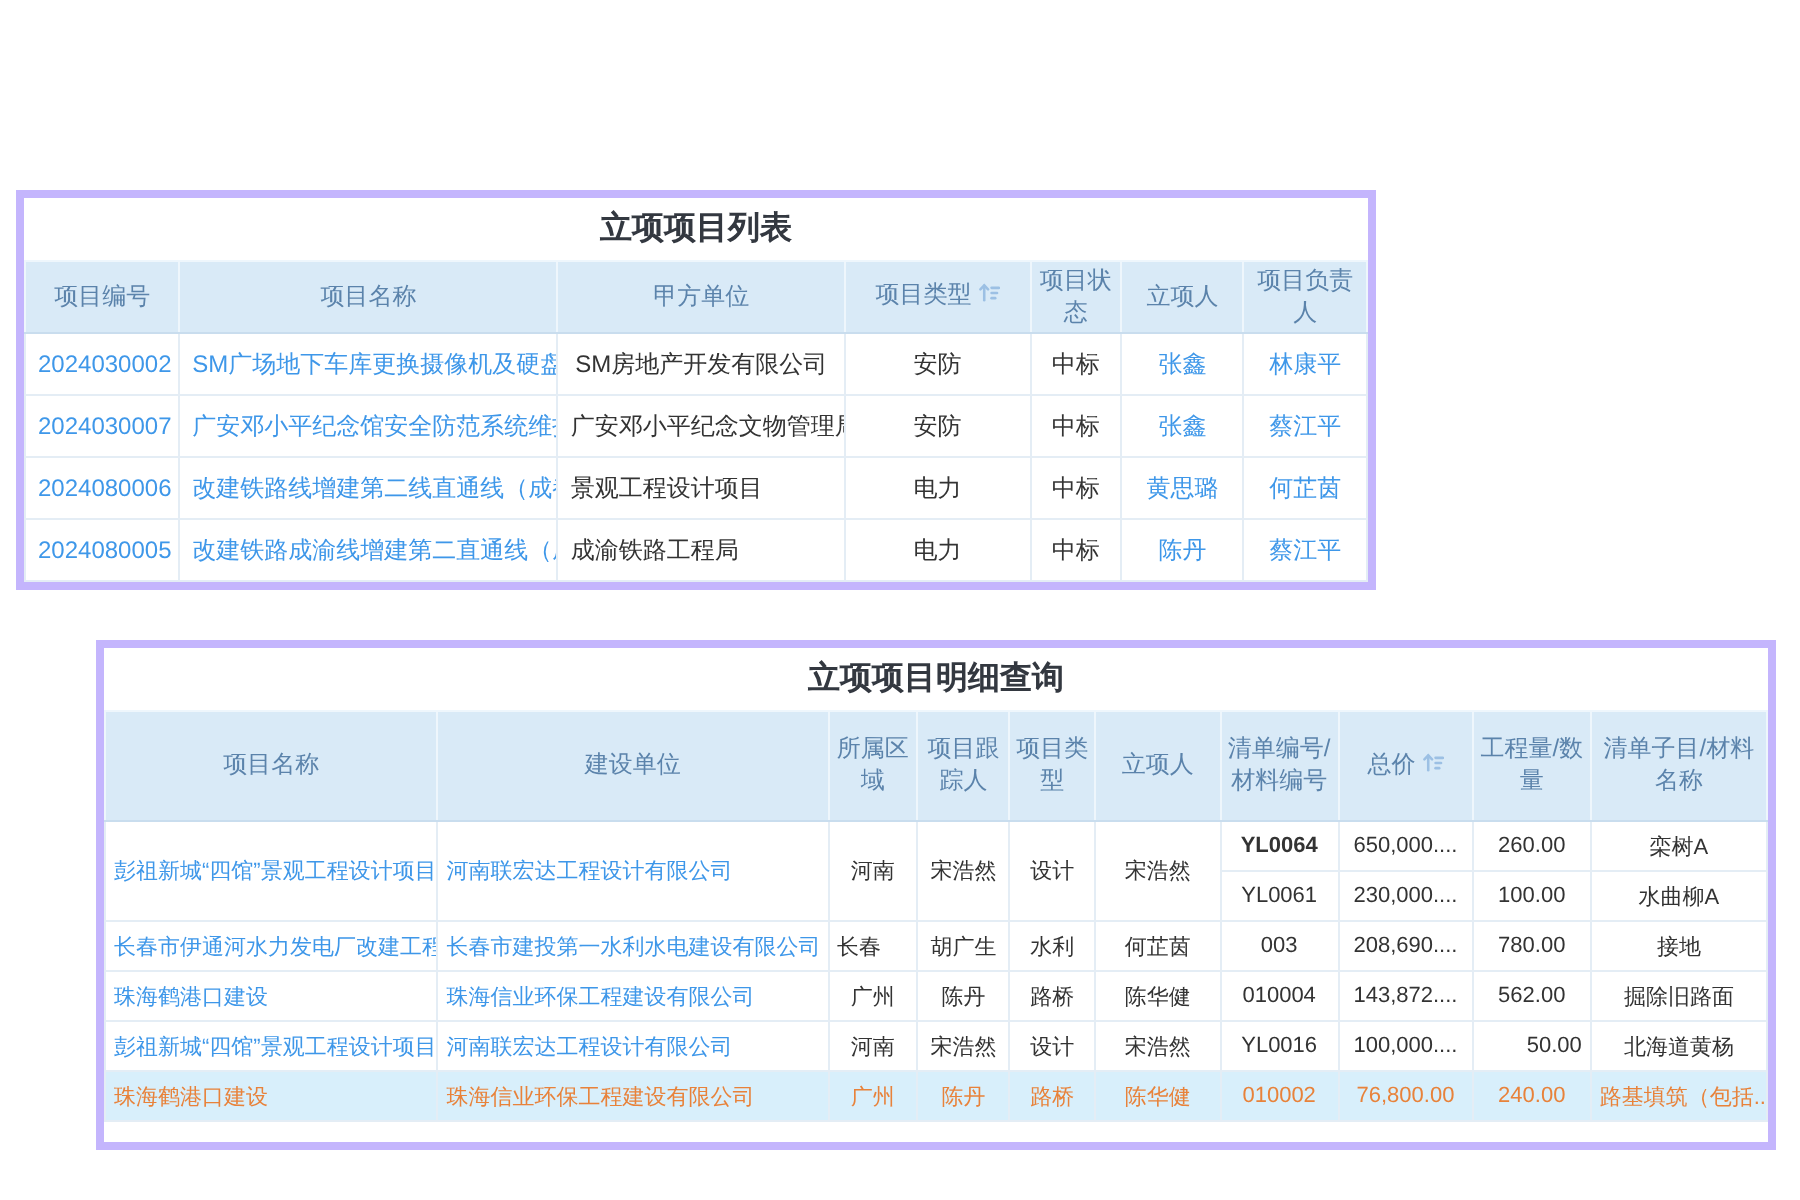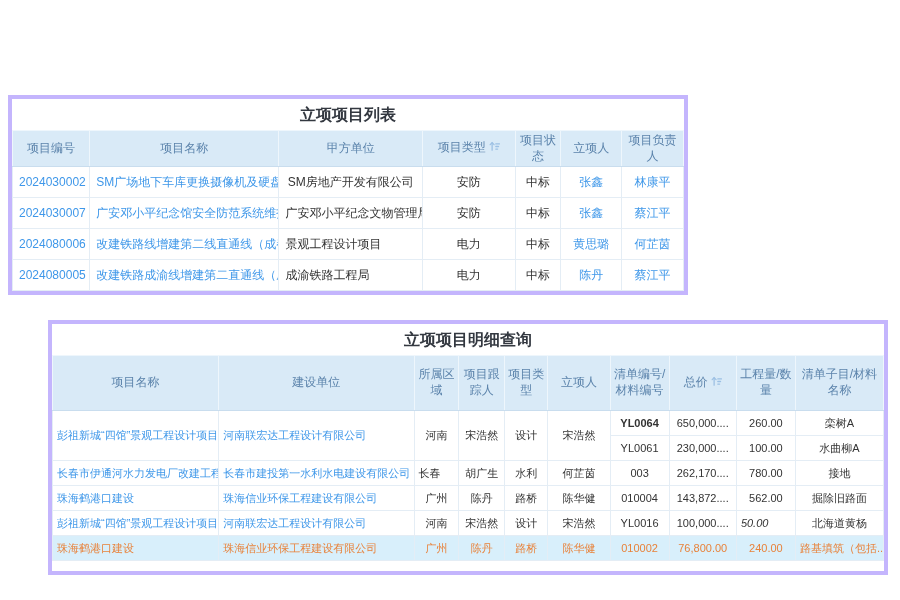--- a/index.html
+++ b/index.html
@@ -170,21 +170,21 @@
           <td style="text-align: center;">水曲柳A</td>
         </tr>
         <tr>
           <td class="link" style="text-align: left;">长春市伊通河水力发电厂改建工程</td>
           <td class="link" style="text-align: left;">长春市建投第一水利水电建设有限公司</td>
           <td style="">长春</td>
           <td style="text-align: center;">胡广生</td>
           <td style="text-align: center;">水利</td>
           <td style="text-align: center;">何芷茵</td>
           <td style="text-align: center;">003</td>
-          <td style="text-align: center;">262,170....</td>
+          <td style="text-align: center;">208,690....</td>
           <td style="text-align: center;">780.00</td>
           <td style="text-align: center;">接地</td>
         </tr>
         <tr>
           <td class="link" style="text-align: left;">珠海鹤港口建设</td>
           <td class="link" style="text-align: left;">珠海信业环保工程建设有限公司</td>
           <td style="text-align: center;">广州</td>
           <td style="text-align: center;">陈丹</td>
           <td style="text-align: center;">路桥</td>
           <td style="text-align: center;">陈华健</td>
@@ -195,21 +195,21 @@
         </tr>
         <tr>
           <td class="link" style="text-align: left;">彭祖新城“四馆”景观工程设计项目</td>
           <td class="link" style="text-align: left;">河南联宏达工程设计有限公司</td>
           <td style="text-align: center;">河南</td>
           <td style="text-align: center;">宋浩然</td>
           <td style="text-align: center;">设计</td>
           <td style="text-align: center;">宋浩然</td>
           <td style="text-align: center;">YL0016</td>
           <td style="text-align: center;">100,000....</td>
-          <td style="text-align: left; font-style: italic;">50.00</td>
+          <td style="text-align: right;">50.00</td>
           <td style="text-align: center;">北海道黄杨</td>
         </tr>
         <tr class="highlight">
           <td class="link" style="text-align: left;">珠海鹤港口建设</td>
           <td class="link" style="text-align: left;">珠海信业环保工程建设有限公司</td>
           <td style="text-align: center;">广州</td>
           <td style="text-align: center;">陈丹</td>
           <td style="text-align: center;">路桥</td>
           <td style="text-align: center;">陈华健</td>
           <td style="text-align: center;">010002</td>

